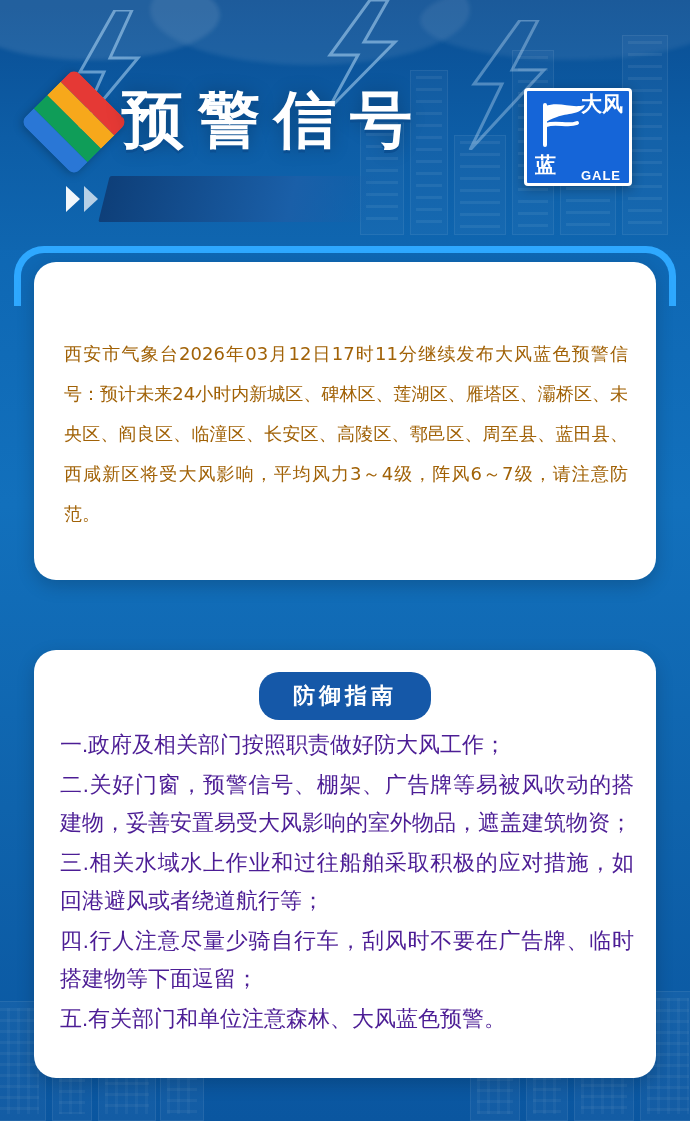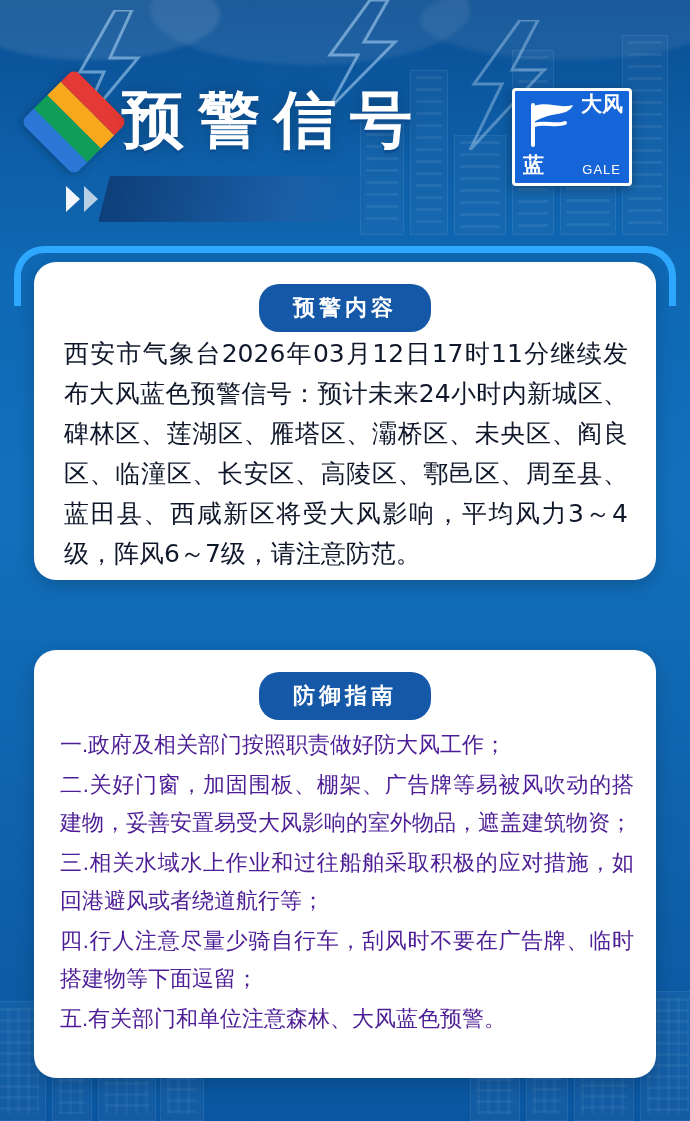--- a/index.html
+++ b/index.html
@@ -103,42 +103,42 @@
   }
   .chev { position: absolute; top: 186px; width: 0; height: 0;
     border-top: 13px solid transparent; border-bottom: 13px solid transparent;
     border-left: 14px solid #ffffff; opacity: .95; }
   .chev.a { left: 66px; }
   .chev.b { left: 84px; opacity: .7; }
 
   
   .badge {
     position: absolute; right: 58px; top: 88px;
-    width: 120px; height: 98px;
+    width: 108px; height: 98px;
     background: #1565d8;
     border: 3px solid #ffffff;
     border-radius: 4px;
     box-shadow: 0 3px 12px rgba(0,0,0,.3);
     overflow: hidden;
   }
   .badge .flag { position: absolute; left: 10px; top: 8px; width: 58px; height: 50px; }
   .badge .cn-right {
     position: absolute; right: 6px; top: 2px;
     width: 42px; text-align: center;
     color: #fff; font-weight: bold; font-size: 21px; line-height: 23px;
     font-family: "DejaVu Sans", "Liberation Sans", sans-serif;
   }
   .badge .cn-left {
     position: absolute; left: 8px; bottom: 4px;
     color: #fff; font-weight: bold; font-size: 21px;
     font-family: "DejaVu Sans", "Liberation Sans", sans-serif;
   }
   .badge .en {
-    position: absolute; right: 8px; bottom: 6px;
-    color: #fff; font-weight: normal; font-size: 13px; letter-spacing: 1px;
+    position: absolute; right: 8px; bottom: 0;
+    color: #fff; font-weight: bold; font-size: 13px; letter-spacing: 1px;
     font-family: "Liberation Sans", sans-serif;
   }
 
   
   .frame-arc {
     position: absolute; left: 14px; top: 246px;
     width: 662px; height: 60px;
     border: 7px solid #2ea8ff;
     border-bottom: none;
     border-radius: 30px 30px 0 0;
@@ -161,22 +161,22 @@
     color: #ffffff;
     font-size: 22px; font-weight: bold; letter-spacing: 4px;
     padding: 9px 34px;
     border-radius: 20px;
     font-family: "DejaVu Sans", "Liberation Sans", sans-serif;
     white-space: nowrap;
   }
 
   .body-text {
     position: absolute; left: 30px; right: 28px; top: 72px;
-    color: #0f172a;
-    font-size: 25px;
+    color: #a16207;
+    font-size: 18px;
     line-height: 40px;
     text-align: justify;
     font-family: "DejaVu Sans", "Liberation Sans", sans-serif;
   }
   #content-body { text-indent: 0; }
   .guide-list { position: absolute; left: 26px; right: 22px; top: 76px; }
   .guide-item {
     color: #4c1d95;
     font-size: 22px;
     line-height: 38px;
@@ -250,28 +250,27 @@
     </svg>
     <div class="cn-right">大风</div>
     <div class="cn-left">蓝</div>
     <div class="en">GALE</div>
   </div>
 </div>
 
 <div class="frame-arc"></div>
 
 <div class="card" id="card-content">
-  <div class="section-title">预警内容</div>
   <div class="body-text" id="content-body">西安市气象台2026年03月12日17时11分继续发布大风蓝色预警信号：预计未来24小时内新城区、碑林区、莲湖区、雁塔区、灞桥区、未央区、阎良区、临潼区、长安区、高陵区、鄠邑区、周至县、蓝田县、西咸新区将受大风影响，平均风力3～4级，阵风6～7级，请注意防范。</div>
 </div>
 
 <div class="card" id="card-guide">
   <div class="section-title">防御指南</div>
   <div class="guide-list" id="guide-list">
       <div class="guide-item">一.政府及相关部门按照职责做好防大风工作；</div>
-      <div class="guide-item">二.关好门窗，加固围板、棚架、广告牌等易被风吹动的搭建物，妥善安置易受大风影响的室外物品，遮盖建筑物资；</div>
+      <div class="guide-item">二.关好门窗，预警信号、棚架、广告牌等易被风吹动的搭建物，妥善安置易受大风影响的室外物品，遮盖建筑物资；</div>
       <div class="guide-item">三.相关水域水上作业和过往船舶采取积极的应对措施，如回港避风或者绕道航行等；</div>
       <div class="guide-item">四.行人注意尽量少骑自行车，刮风时不要在广告牌、临时搭建物等下面逗留；</div>
       <div class="guide-item">五.有关部门和单位注意森林、大风蓝色预警。</div>
     </div>
 </div>
 
 <div class="footer-space"></div>
 
 </body></html>

